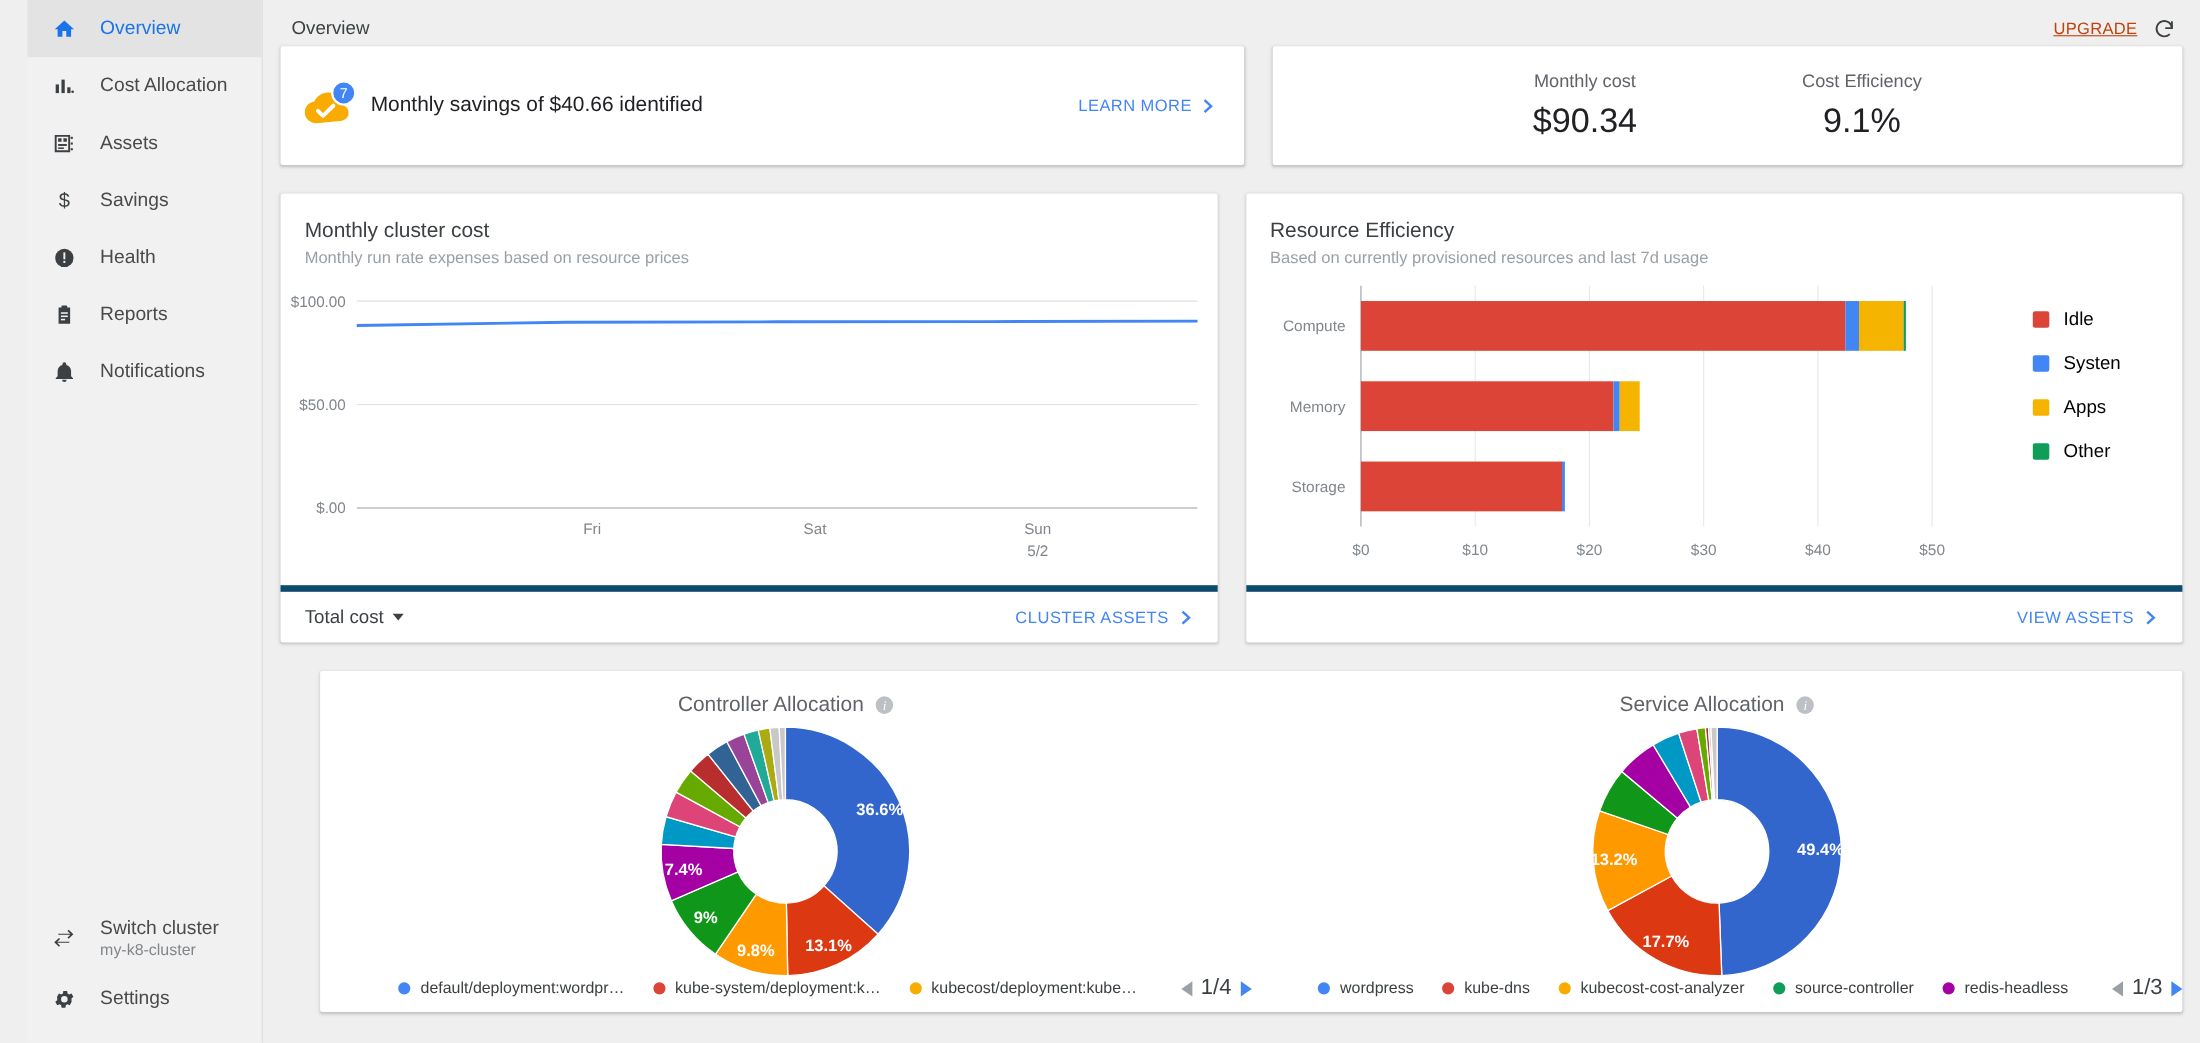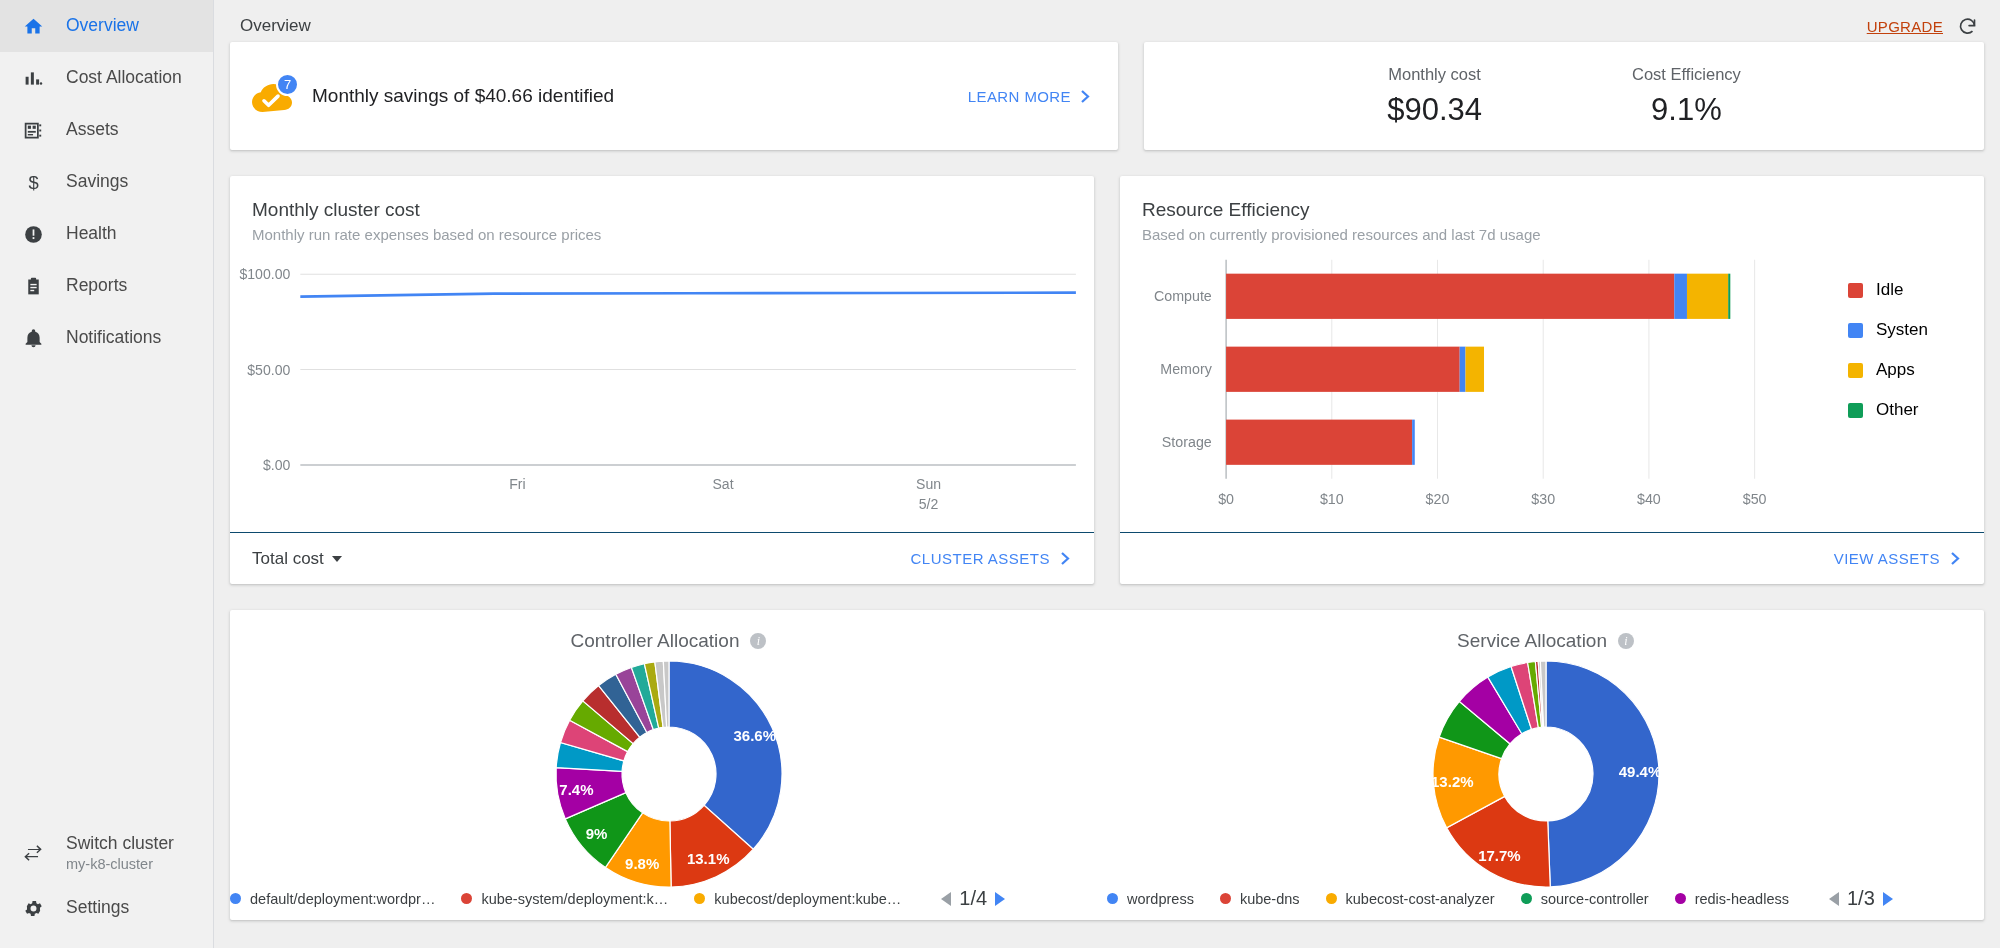--- a/index.html
+++ b/index.html
@@ -2,21 +2,21 @@
 <html><head>
 <meta charset="utf-8">
 <title>Kubecost Overview</title>
 <style>
   * { box-sizing: border-box; margin: 0; padding: 0; }
   html, body {
     width: 2000px; height: 948px;
     font-family: "Liberation Sans", sans-serif;
     background: #efefef; overflow: hidden;
   }
-  .app { display: flex; width: 2000px; height: 948px; }
+  .app { display: flex; width: 2000px; height: 948px; padding-left: 25px; }
 
   
   .sidebar {
     width: 214px; flex: 0 0 214px; height: 948px;
     background: #f1f1f1; border-right: 1px solid #dadce0;
     display: flex; flex-direction: column; position: relative;
   }
   .nav-top { padding-top: 0; }
   .nav-item {
     display: flex; align-items: center; height: 52px;
@@ -75,21 +75,21 @@
   .metric { display:flex; flex-direction:column; align-items:center; gap: 8px; }
   .metric-label { font-size: 16.5px; color:#5f6368; }
   .metric-value { font-size: 31px; color:#202124; }
 
   
   .chart-card { flex:1 1 0; height: 408px; display:flex; flex-direction:column; }
   .chart-head { padding: 20px 22px 0 22px; }
   .chart-title { font-size: 19px; color:#3c4043; line-height:1.45; }
   .chart-sub { font-size: 15px; color:#9aa0a6; line-height:1.5; }
   .chart-body { flex:1 1 auto; position:relative; }
-  .chart-foot { height: 52px; border-top:1px solid #0c4a6e;
+  .chart-foot { height: 52px; border-top:6px solid #0c4a6e;
                 display:flex; align-items:center; justify-content:space-between;
                 padding: 0 22px; }
   .foot-left { font-size:17px; color:#3c4043; display:flex; align-items:center; gap:8px; cursor:pointer;}
   .foot-link { font-size:15px; color:#4285f4; letter-spacing:.5px;
                display:flex; align-items:center; gap:9px; cursor:pointer; }
   .caret-dn { width:0;height:0;border-left:5px solid transparent;border-right:5px solid transparent;
               border-top:6px solid #3c4043; }
 
   
   .linechart { position:absolute; inset:0; }
@@ -98,31 +98,31 @@
   
   .barchart { position:absolute; inset:0; display:flex; }
   .bar-plot { flex:1 1 auto; position:relative; }
   .bar-legend { width: 150px; flex:0 0 150px; padding-top: 34px; padding-left: 14px;
                 display:flex; flex-direction:column; gap: 20px; }
   .leg-item { display:flex; align-items:center; gap: 13px; }
   .leg-sw { width: 15px; height:15px; border-radius: 2px; flex:0 0 15px; }
   .leg-tx { font-size: 17px; color:#000000; }
 
   
-  .alloc-card { flex:1 1 0; margin-top: 26px; height: 310px; display:flex; }
+  .alloc-card { flex:1 1 0; margin-top: 26px; height: 310px; display:flex;margin-left:36px; }
   .alloc-half { flex:1 1 0; display:flex; flex-direction:column; align-items:center;
                 padding-top: 20px; position:relative; }
   .alloc-title { display:flex; align-items:center; gap:11px; font-size:19px; color:#5f6368; }
   .info-ico { width:16px;height:16px;border-radius:50%;background:#bdc1c6;color:#fff;
               font-size:12px;display:flex;align-items:center;justify-content:center;
               font-family:"Liberation Serif",serif; font-style:italic; cursor:pointer;}
   .donut-wrap { margin-top: 6px; }
   .pie-lbl { font-size: 15px; fill:#fff; font-family:"Liberation Sans", sans-serif; }
   .alloc-legend { position:absolute; bottom: 10px; left:0; right:0;
-                  display:flex; align-items:center; justify-content:flex-start; gap: 26px; }
+                  display:flex; align-items:center; justify-content:flex-end; gap: 26px; }
   .al-item { display:flex; align-items:center; gap: 9px; font-size:14.5px; color:#3c4043;
              white-space:nowrap; cursor:pointer; }
   .al-dot { width:11px;height:11px;border-radius:50%; flex:0 0 11px;}
   .pager { display:flex; align-items:center; gap: 8px; margin-left: 14px; }
   .pg-arrow { width:0;height:0; cursor:pointer; }
   .pg-left { border-top:7px solid transparent;border-bottom:7px solid transparent;border-right:10px solid #9aa0a6;}
   .pg-right{ border-top:7px solid transparent;border-bottom:7px solid transparent;border-left:10px solid #4285f4;}
   .pg-num { font-size:20px; color:#3c4043; }
 </style>
 </head>

